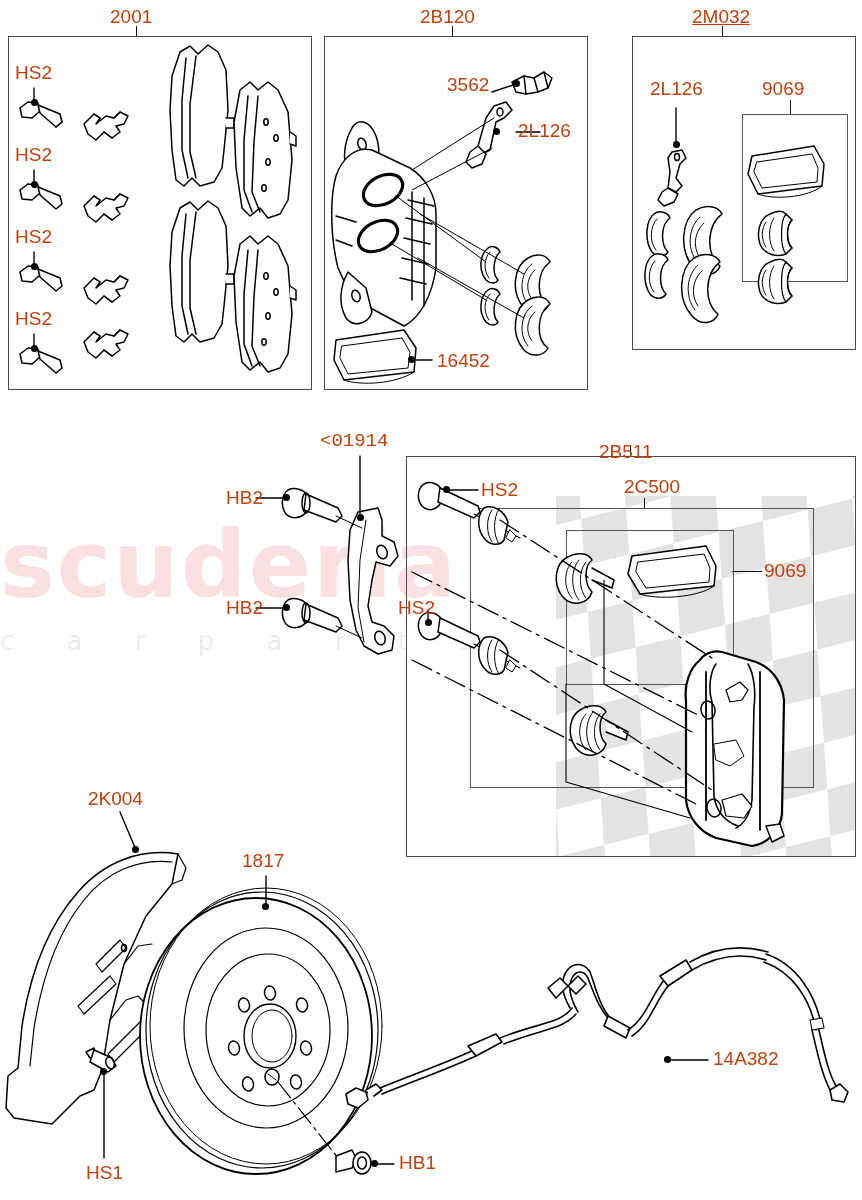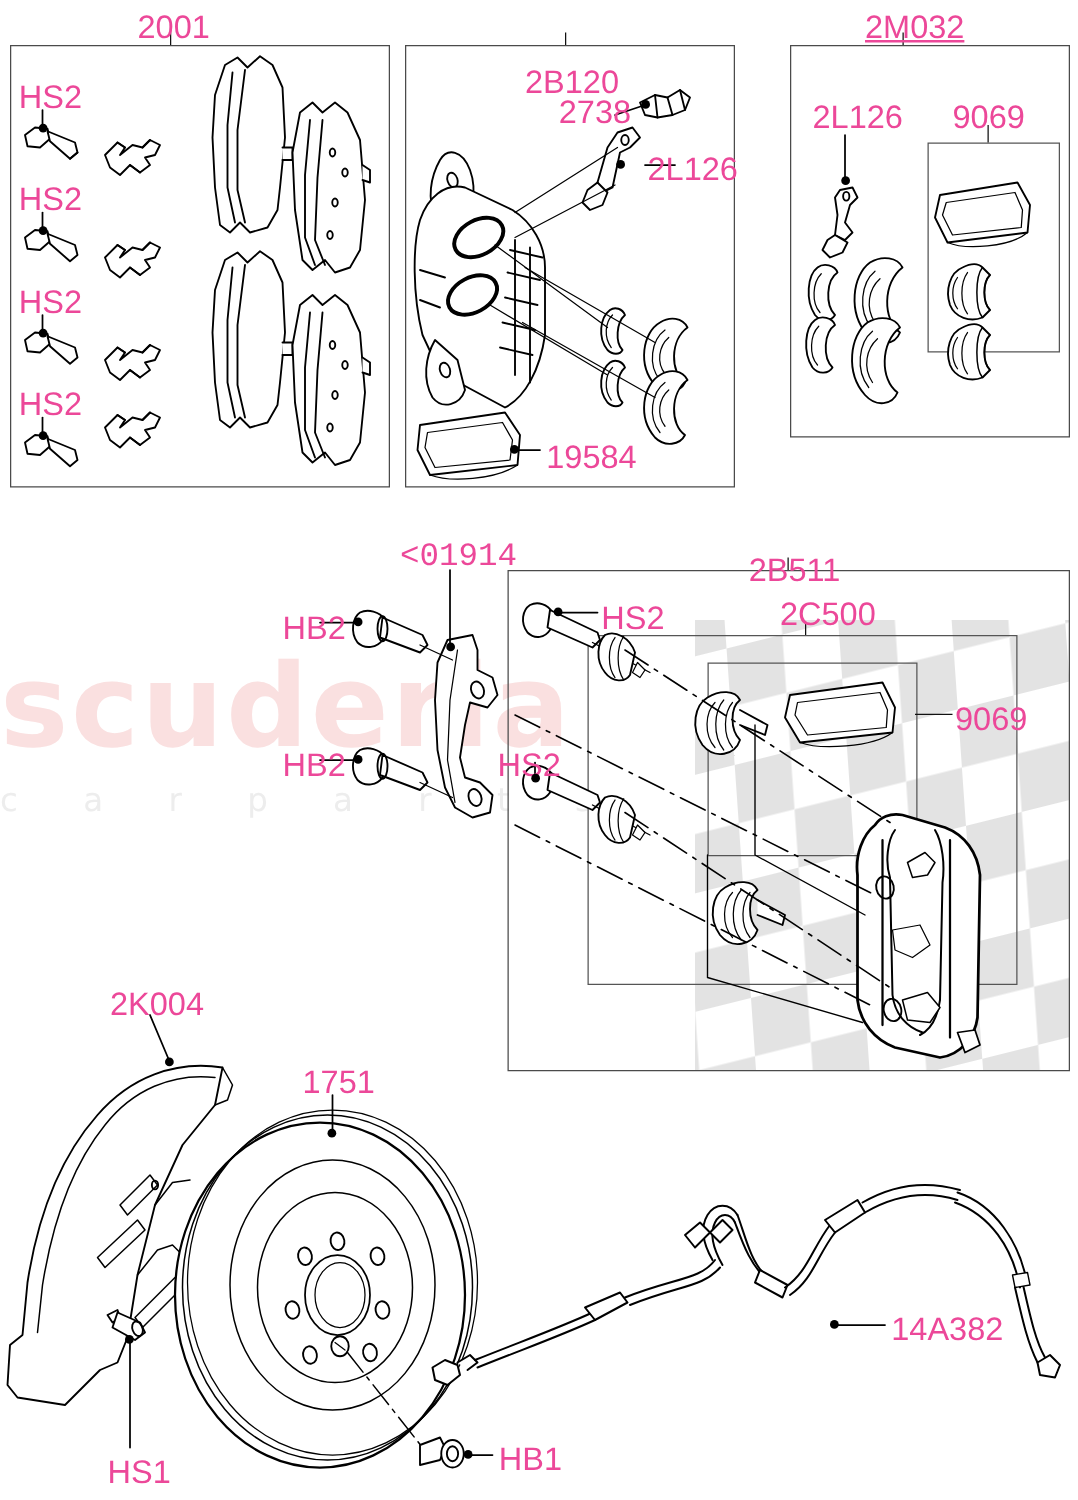--- a/index.html
+++ b/index.html
@@ -11,21 +11,21 @@
   .wm-scud .w1{font-size:92px;font-weight:bold;color:#fae0e0;letter-spacing:2px;
                line-height:1;font-family:"DejaVu Sans",sans-serif;}
   .wm-scud .w2{font-size:26px;color:#ededed;letter-spacing:22px;margin-top:14px;
                font-family:"DejaVu Sans",sans-serif;}
 
   
   .gbox{position:absolute;border:1.4px solid #4a4a4a;background:transparent;z-index:3;}
   .gbox.thin{border:1px solid #555;}
 
   
-  .lbl{position:absolute;color:#ec4899;font-size:26px;font-weight:500;
+  .lbl{position:absolute;color:#c2410c;font-size:19px;font-weight:500;
        font-family:"Liberation Sans",sans-serif;white-space:nowrap;z-index:8;}
 
   
   .ldr{position:absolute;background:#111;z-index:7;}
   .ldr.v{width:1.4px;}
   .ldr.h{height:1.4px;}
   .dot{position:absolute;width:7px;height:7px;border-radius:50%;background:#000;z-index:9;}
 
   svg.art{position:absolute;left:0;top:0;width:862px;height:1200px;z-index:5;
           pointer-events:none;}
@@ -454,38 +454,38 @@
   <div class="dot" style="left:283px;top:604px;"></div>
   <div class="dot" style="left:443px;top:486px;"></div>
   <div class="dot" style="left:425px;top:619px;"></div>
   <div class="dot" style="left:132px;top:846px;"></div>
   <div class="dot" style="left:262px;top:903px;"></div>
   <div class="dot" style="left:100px;top:1068px;"></div>
   <div class="dot" style="left:371px;top:1160px;"></div>
   <div class="dot" style="left:664px;top:1056px;"></div>
 
   <div class="lbl" style="left:110px;top:6px;">2001</div>
-  <div class="lbl" style="left:420px;top:6px;margin-top:44px;">2B120</div>
+  <div class="lbl" style="left:420px;top:6px;">2B120</div>
   <div class="lbl" style="left:692px;top:6px;text-decoration:underline;">2M032</div>
   <div class="lbl" style="left:15px;top:62px;">HS2</div>
   <div class="lbl" style="left:15px;top:144px;">HS2</div>
   <div class="lbl" style="left:15px;top:226px;">HS2</div>
   <div class="lbl" style="left:15px;top:308px;">HS2</div>
-  <div class="lbl" style="left:447px;top:74px;">2738</div>
+  <div class="lbl" style="left:447px;top:74px;">3562</div>
   <div class="lbl" style="left:518px;top:120px;">2L126</div>
-  <div class="lbl" style="left:437px;top:350px;">19584</div>
+  <div class="lbl" style="left:437px;top:350px;">16452</div>
   <div class="lbl" style="left:650px;top:78px;">2L126</div>
   <div class="lbl" style="left:762px;top:78px;">9069</div>
   <div class="lbl" style="left:320px;top:430px;font-family:Liberation Mono, monospace;">&lt;01914</div>
   <div class="lbl" style="left:599px;top:441px;">2B511</div>
   <div class="lbl" style="left:624px;top:476px;">2C500</div>
   <div class="lbl" style="left:226px;top:487px;">HB2</div>
   <div class="lbl" style="left:226px;top:597px;">HB2</div>
   <div class="lbl" style="left:481px;top:479px;">HS2</div>
   <div class="lbl" style="left:398px;top:597px;">HS2</div>
   <div class="lbl" style="left:764px;top:560px;">9069</div>
   <div class="lbl" style="left:88px;top:788px;">2K004</div>
-  <div class="lbl" style="left:242px;top:850px;">1751</div>
+  <div class="lbl" style="left:242px;top:850px;">1817</div>
   <div class="lbl" style="left:86px;top:1162px;">HS1</div>
   <div class="lbl" style="left:399px;top:1152px;">HB1</div>
   <div class="lbl" style="left:713px;top:1048px;">14A382</div>
 
 </div>
 
 </body></html>

